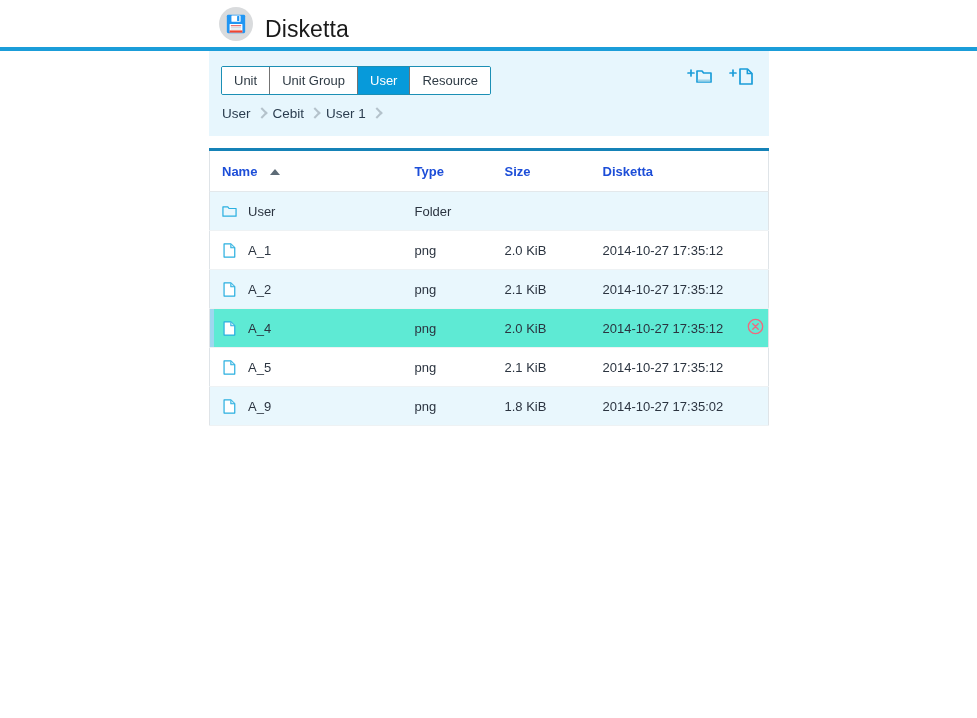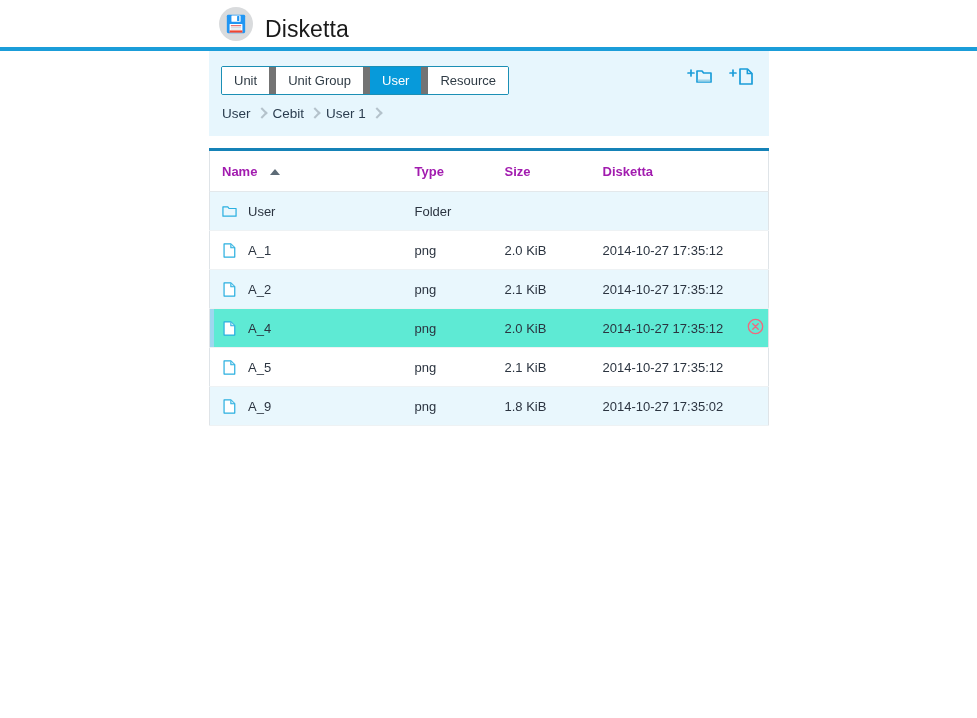--- a/index.html
+++ b/index.html
@@ -76,21 +76,21 @@
     background: #ffffff;
     height: 27px;
   }
   .tab {
     display: flex;
     align-items: center;
     padding: 0 12px;
     font-size: 13px;
     color: #2f3b45;
     background: #ffffff;
-    border-right: 7px solid #737373;
+    border-right: 1px solid #737373;
     cursor: pointer;
     user-select: none;
     white-space: nowrap;
   }
   .tab:last-child { border-right: none; }
   .tab.active {
     background: #079ada;
     color: #ffffff;
   }
 
@@ -144,21 +144,21 @@
     border-top: 3px solid #1582b7;
     border-left: 1px solid #dfe4e8;
     border-right: 1px solid #dfe4e8;
     border-bottom: 1px solid #dfe4e8;
     background: #ffffff;
   }
   .file-table th {
     text-align: left;
     font-size: 13px;
     font-weight: bold;
-    color: #a21caf;
+    color: #1d4ed8;
     padding: 13px 0 12px 0;
     border-bottom: 1px solid #e3e8eb;
     background: #ffffff;
   }
   .file-table td {
     font-size: 13px;
     color: #2b3440;
     padding: 0;
     height: 38px;
     vertical-align: middle;

